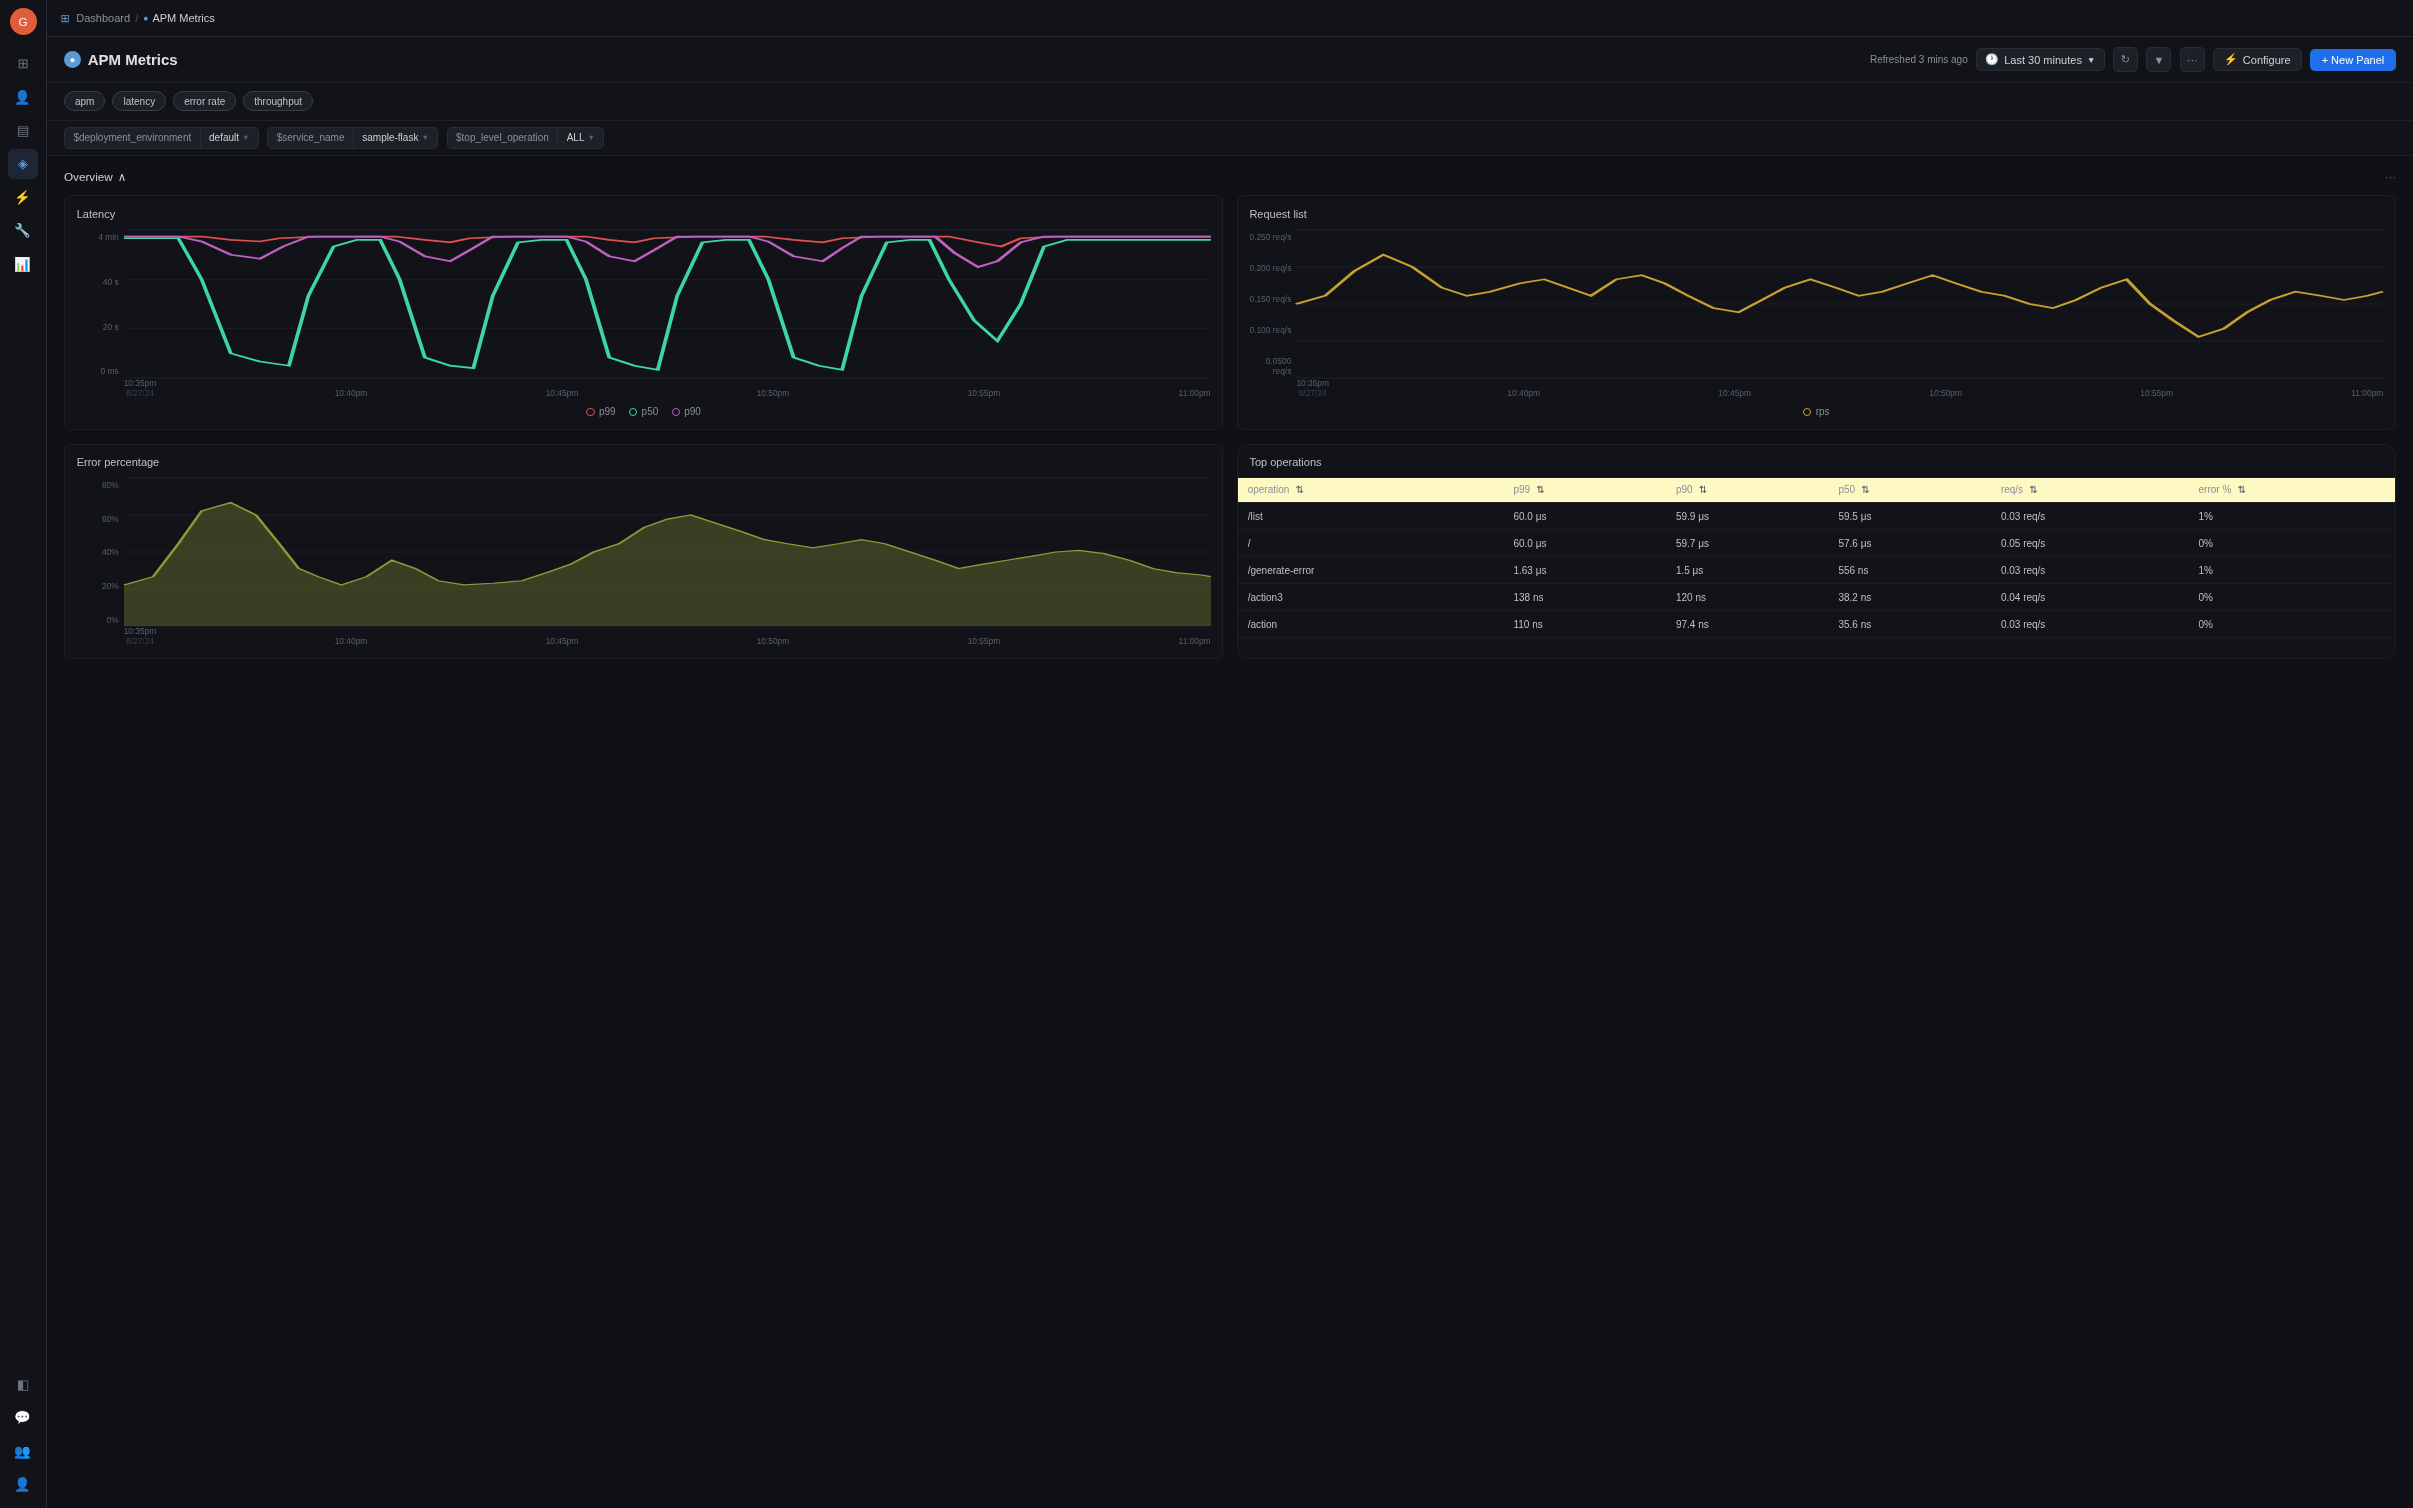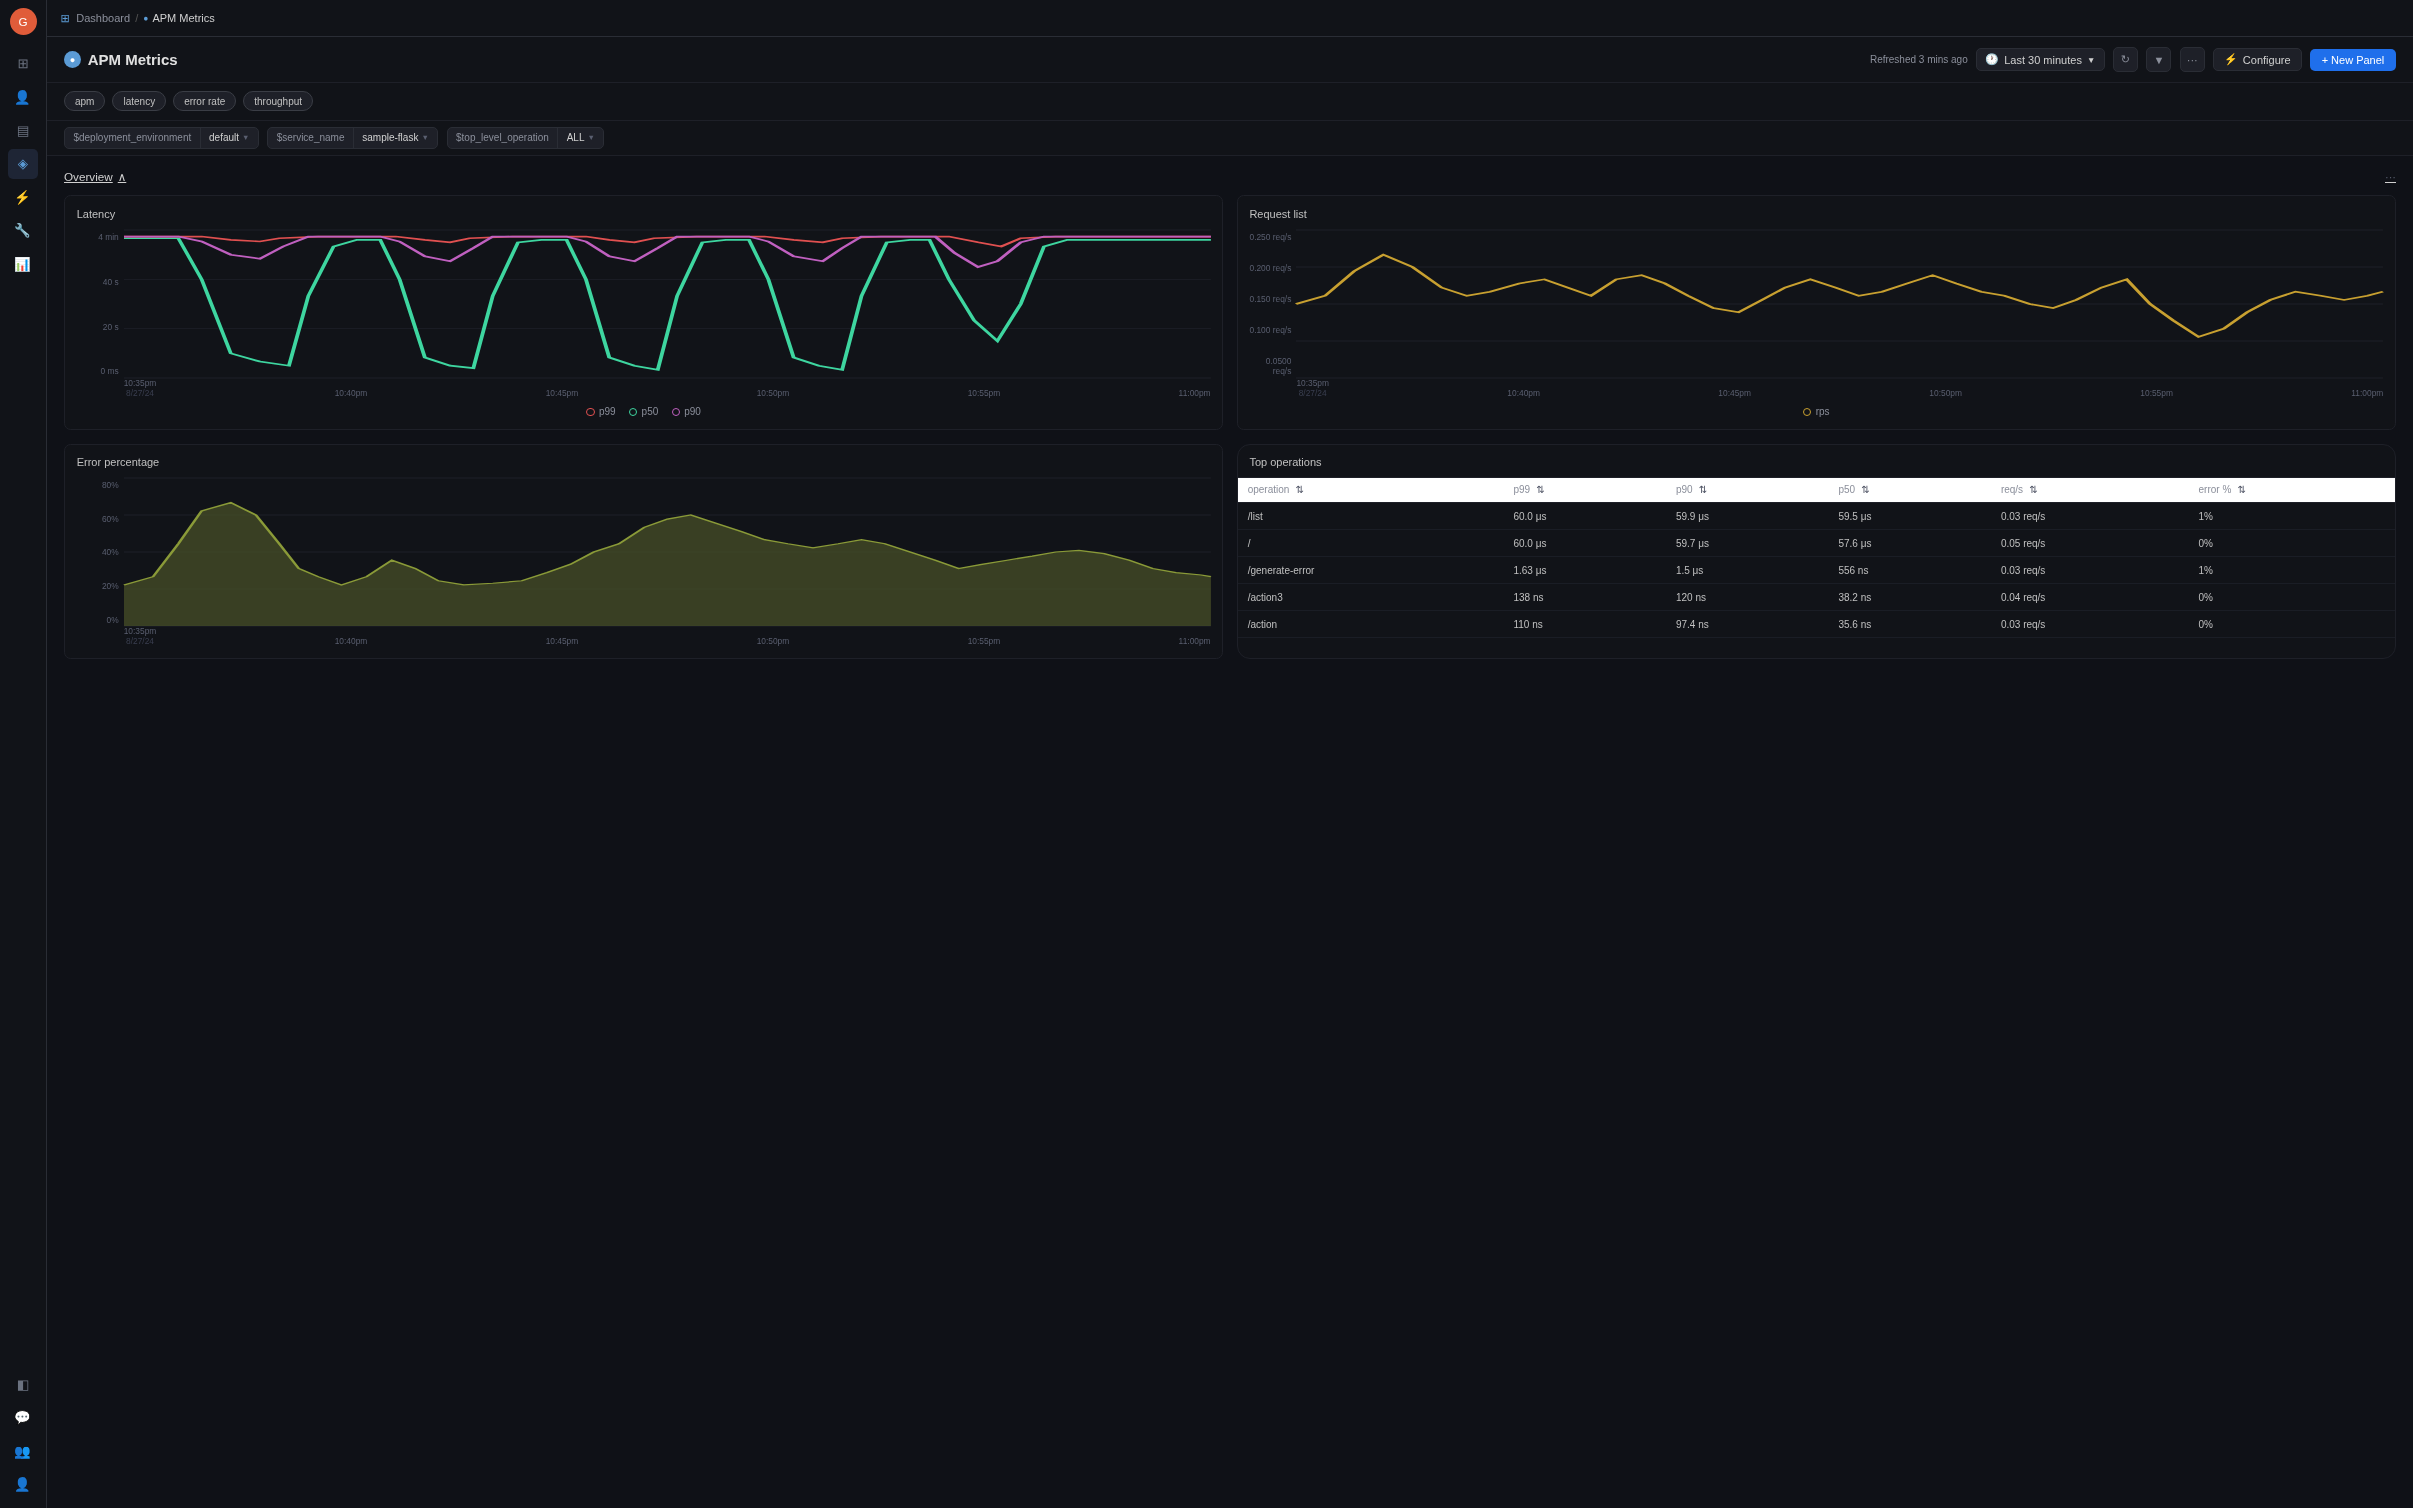--- a/index.html
+++ b/index.html
@@ -235,21 +235,20 @@
       padding: 13.4px 17px;
       background: #0f1117;
     }
 
     
     .overview-header {
       display: flex;
       align-items: center;
       justify-content: space-between;
       margin-bottom: 11.7px;
-      text-decoration: underline;
     }
     .overview-title {
       display: flex;
       align-items: center;
       gap: 5px;
       font-size: 11.7px;
       color: #d0d0d0;
       font-weight: 500;
     }
 
@@ -363,21 +362,21 @@
       width: 100%;
       border-collapse: collapse;
       font-size: 10px;
     }
     .data-table th {
       padding: 6.7px 10px;
       text-align: left;
       color: #8b8f9b;
       border-bottom: 0.8px solid #1e2028;
       border-top: 0.8px solid #1e2028;
-      background: #ffffff;
+      background: #fef9c3;
       font-weight: 500;
       white-space: nowrap;
     }
     .data-table th .sort-icon {
       color: #4a4f60;
       margin-left: 3.4px;
     }
     .data-table td {
       padding: 7.5px 10px;
       border-bottom: 0.8px solid #1a1d25;

